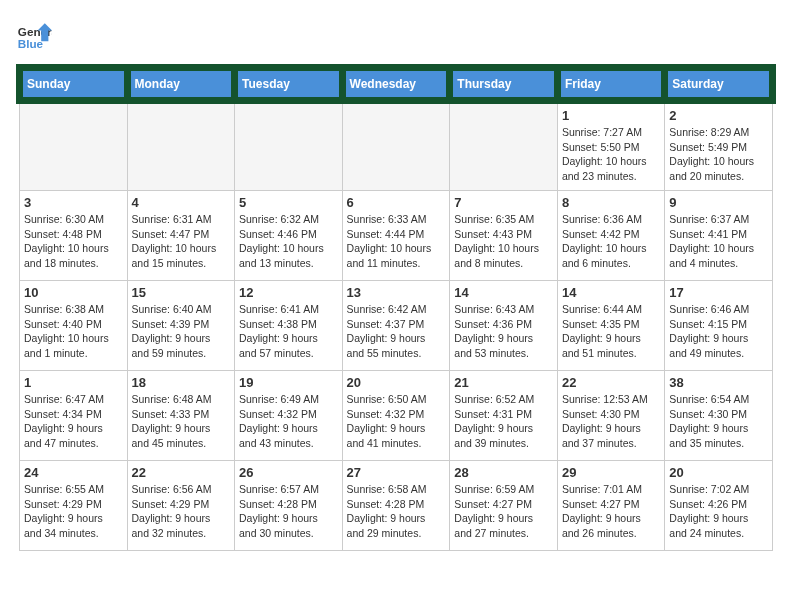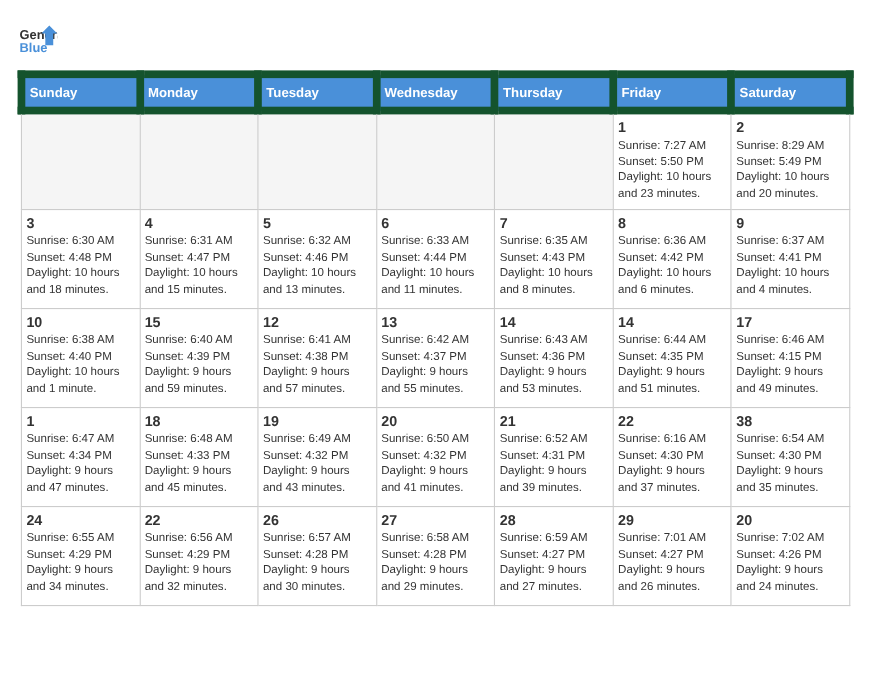--- a/index.html
+++ b/index.html
@@ -234,21 +234,21 @@
 Daylight: 9 hours and 41 minutes.</div>
         </td>
         <td>
           <div class="day-num">21</div>
           <div class="day-info">Sunrise: 6:52 AM
 Sunset: 4:31 PM
 Daylight: 9 hours and 39 minutes.</div>
         </td>
         <td>
           <div class="day-num">22</div>
-          <div class="day-info">Sunrise: 6:16 AM
+          <div class="day-info">Sunrise: 12:53 AM
 Sunset: 4:30 PM
 Daylight: 9 hours and 37 minutes.</div>
         </td>
         <td>
           <div class="day-num">38</div>
           <div class="day-info">Sunrise: 6:54 AM
 Sunset: 4:30 PM
 Daylight: 9 hours and 35 minutes.</div>
         </td>
       </tr>

